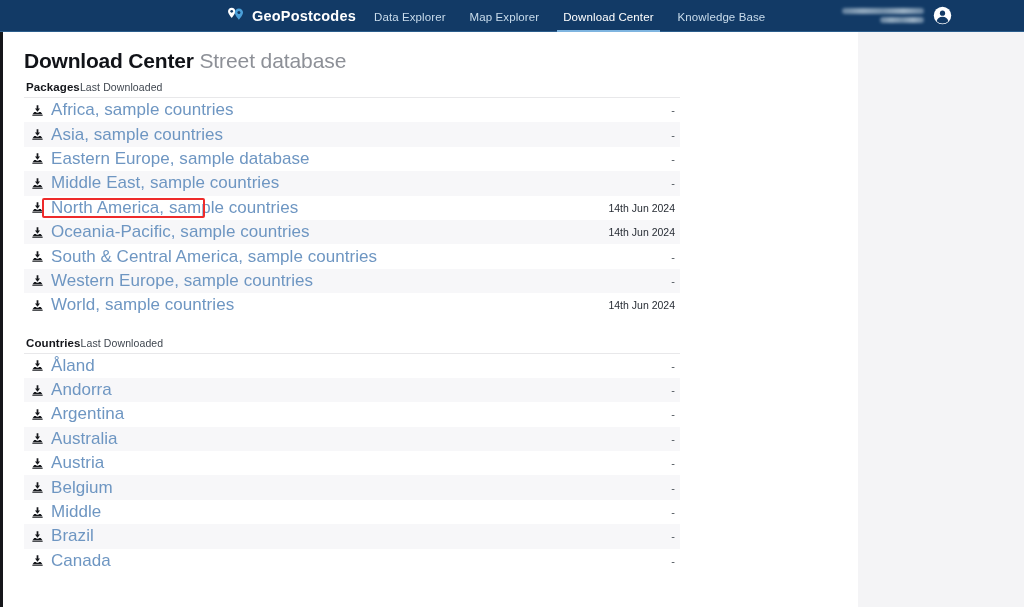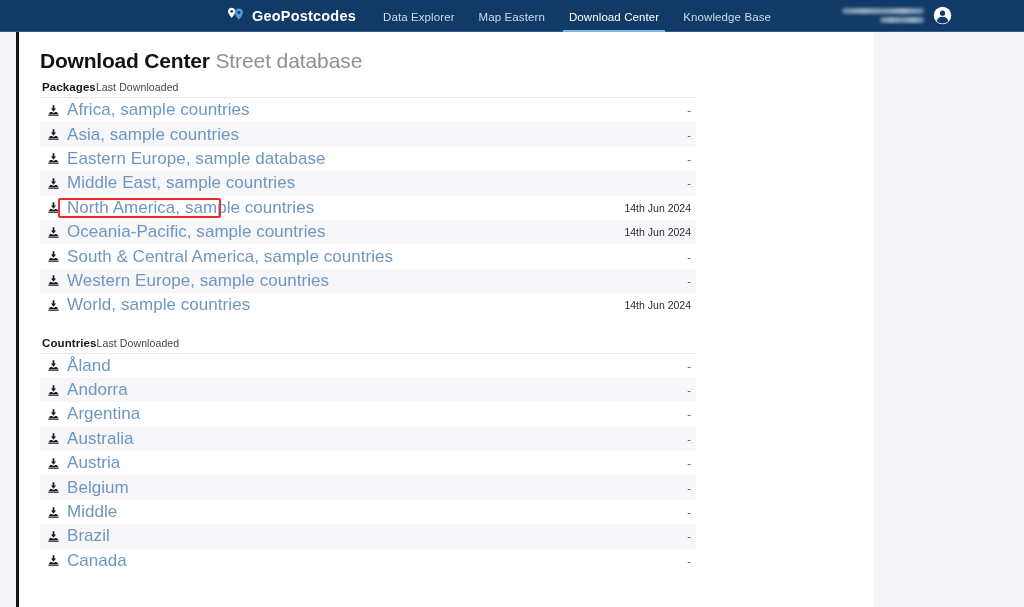--- a/index.html
+++ b/index.html
@@ -31,21 +31,21 @@
   .brand-logo { width: 19px; height: 19px; display: block; }
   .brand-name {
     color: #ffffff;
     font-size: 14.5px;
     font-weight: 700;
     letter-spacing: .2px;
     white-space: nowrap;
   }
   .nav-tabs {
     position: absolute;
-    left: 371px;
+    left: 362px;
     display: flex;
     align-items: flex-end;
     height: 32px;
   }
   .nav-tab {
     position: relative;
     color: #c9dcec;
     font-size: 11.5px;
     padding: 0 12px 9px 12px;
     white-space: nowrap;
@@ -86,21 +86,21 @@
 
   
   .page {
     position: relative;
     width: 1024px;
     height: 575px;
     background: #f4f4f6;
   }
   .content-sheet {
     position: absolute;
-    top: 0; left: 16px;
+    top: 0; left: 0;
     width: 858px;
     height: 575px;
     background: #ffffff;
     border-left: 3px solid #15161a;
     overflow: hidden;
   }
   .inner {
     padding: 18px 0 0 21px;
     width: 858px;
   }
@@ -207,21 +207,21 @@
         <circle cx="7.2" cy="6.7" r="1.7" fill="#123a66"></circle>
         <path d="M16.3 3.1c2.9 0 5.2 2.3 5.2 5.2 0 3.6-5.2 9-5.2 9s-5.2-5.4-5.2-9c0-2.9 2.3-5.2 5.2-5.2z" fill="#4a9fd8"></path>
         <circle cx="16.3" cy="8.3" r="1.9" fill="#123a66"></circle>
       </svg>
     </span>
     <span class="brand-name">GeoPostcodes</span>
   </div>
 
   <div class="nav-tabs">
     <div class="nav-tab">Data Explorer</div>
-    <div class="nav-tab">Map Eastern</div>
+    <div class="nav-tab">Map Explorer</div>
     <div class="nav-tab active">Download Center</div>
     <div class="nav-tab">Knowledge Base</div>
   </div>
 
   <div class="nav-user">
     <div class="nav-user-name">
       <div class="blur-bar b1"></div>
       <div class="blur-bar b2"></div>
     </div>
     <span>

